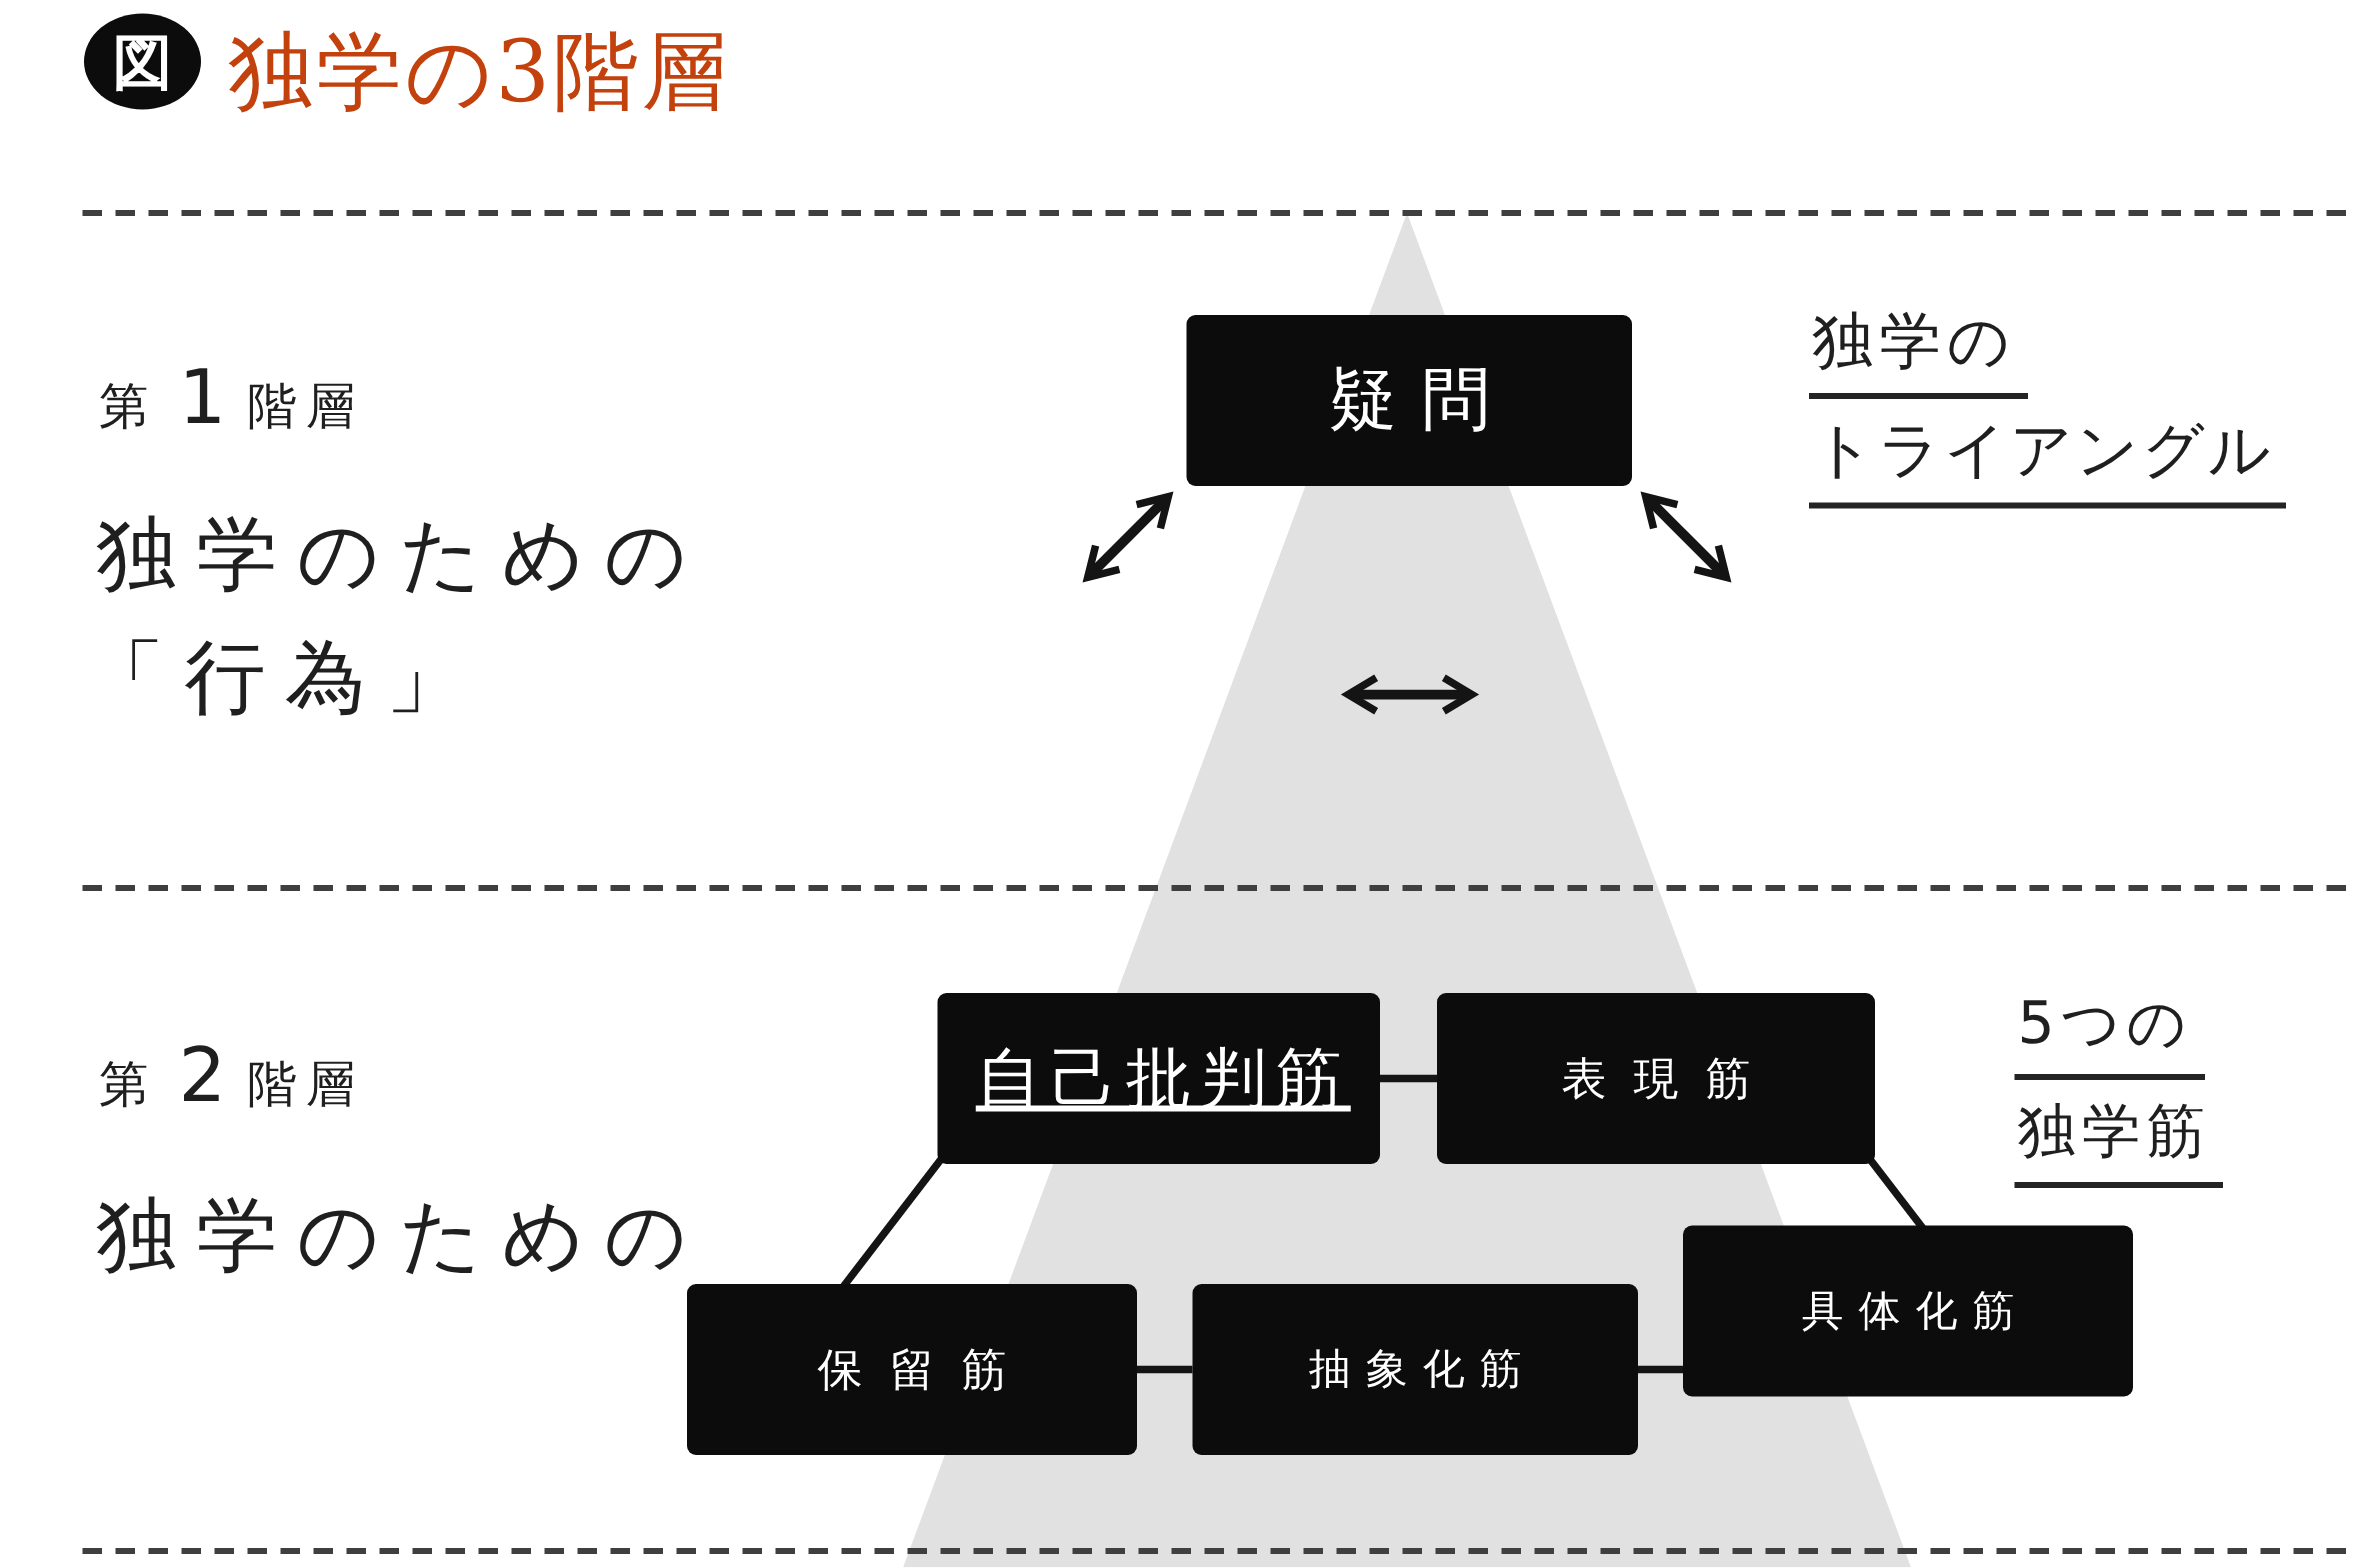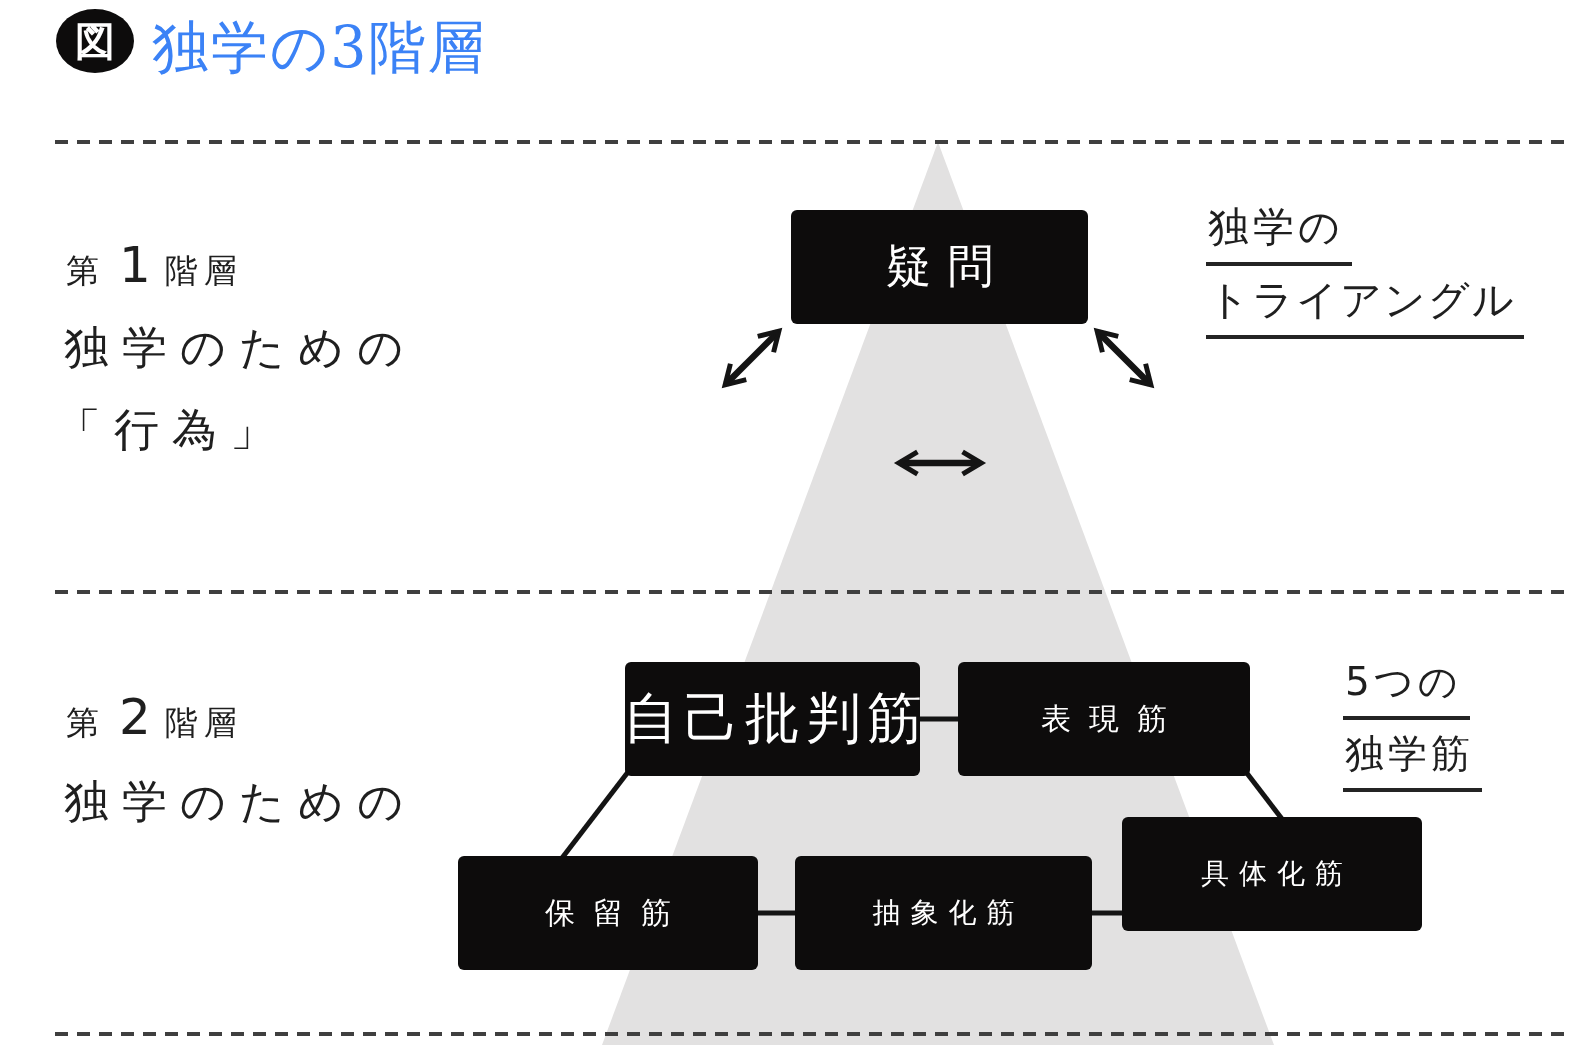--- a/index.html
+++ b/index.html
@@ -10,37 +10,37 @@
   
   #diagram-svg{position:absolute;left:0;top:0;z-index:1;}
   .node{
     position:absolute;z-index:2;background:#0d0c0c;border-radius:6px;
     display:flex;align-items:center;justify-content:center;color:#ffffff;
   }
   .node span{white-space:nowrap;}
   .n2{font-size:46px;letter-spacing:16px;padding-left:16px;}
   .n3{font-size:30px;letter-spacing:18px;padding-left:18px;}
   .n4{font-size:28px;letter-spacing:10px;padding-left:10px;}
-  .n5{font-size:55px;letter-spacing:6px;padding-left:6px;}
+  .n5{font-size:44px;letter-spacing:6px;padding-left:6px;text-decoration:underline;}
   
   .badge{
     position:absolute;left:56px;top:9px;width:78px;height:64px;z-index:3;
     background:#0d0c0c;border-radius:50%;display:flex;align-items:center;justify-content:center;
     color:#fff;font-size:40px;font-weight:bold;
   }
   .page-title{
     position:absolute;left:152px;top:10px;z-index:3;
     font-family:"DejaVu Serif","Liberation Serif",serif;
-    font-size:57px;letter-spacing:2px;color:#3b82f6;
+    font-size:57px;letter-spacing:2px;color:#c2410c;
   }
   
   .level-row{position:absolute;z-index:3;display:flex;align-items:baseline;gap:14px;
     font-size:33px;letter-spacing:6px;font-weight:500;}
   .level-num{font-size:50px;letter-spacing:0;font-weight:400;}
-  .caption{position:absolute;z-index:3;font-size:45px;letter-spacing:13px;font-weight:500;white-space:nowrap;}
+  .caption{position:absolute;z-index:3;font-size:54px;letter-spacing:13px;font-weight:500;white-space:nowrap;margin-top:16px;}
   
   .annotation{position:absolute;z-index:3;display:flex;flex-direction:column;align-items:flex-start;margin-left:23px;}
   .annotation .u{
     display:inline-block;border-bottom:4px solid #242424;
     padding:0 8px 7px 2px;margin-bottom:7px;white-space:nowrap;
   }
   .anno1{left:1183px;top:200px;font-size:41px;letter-spacing:4px;}
   .anno2{left:1320px;top:655px;font-size:39px;letter-spacing:4px;}
 </style>
 </head>

